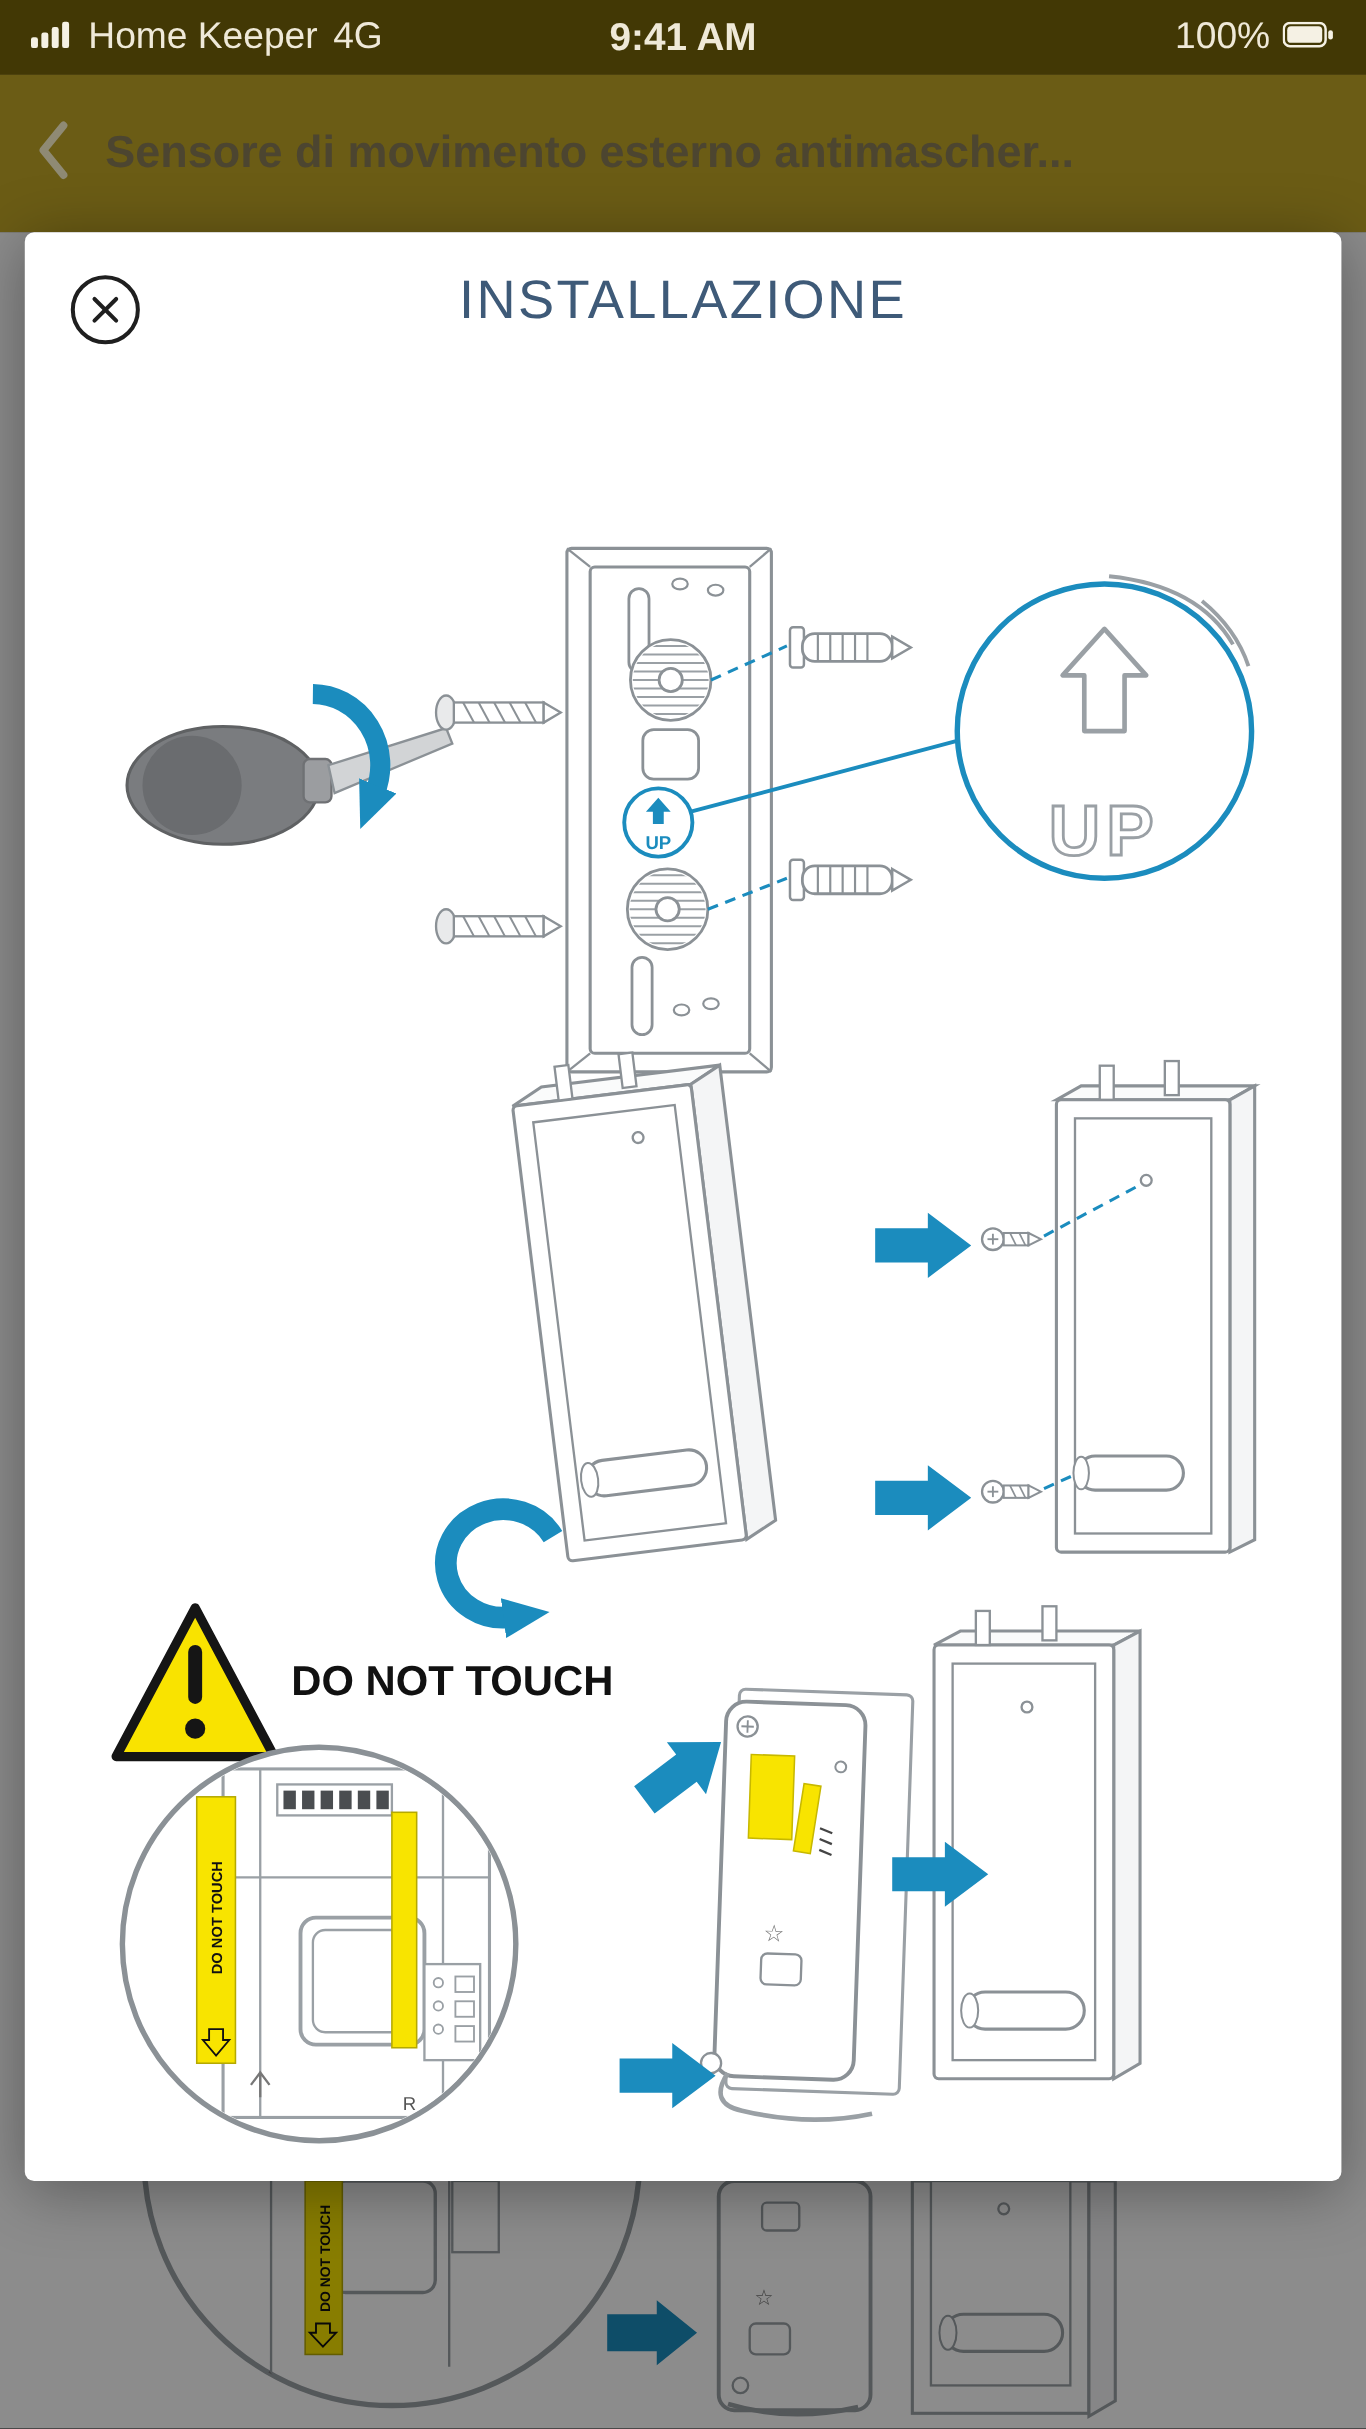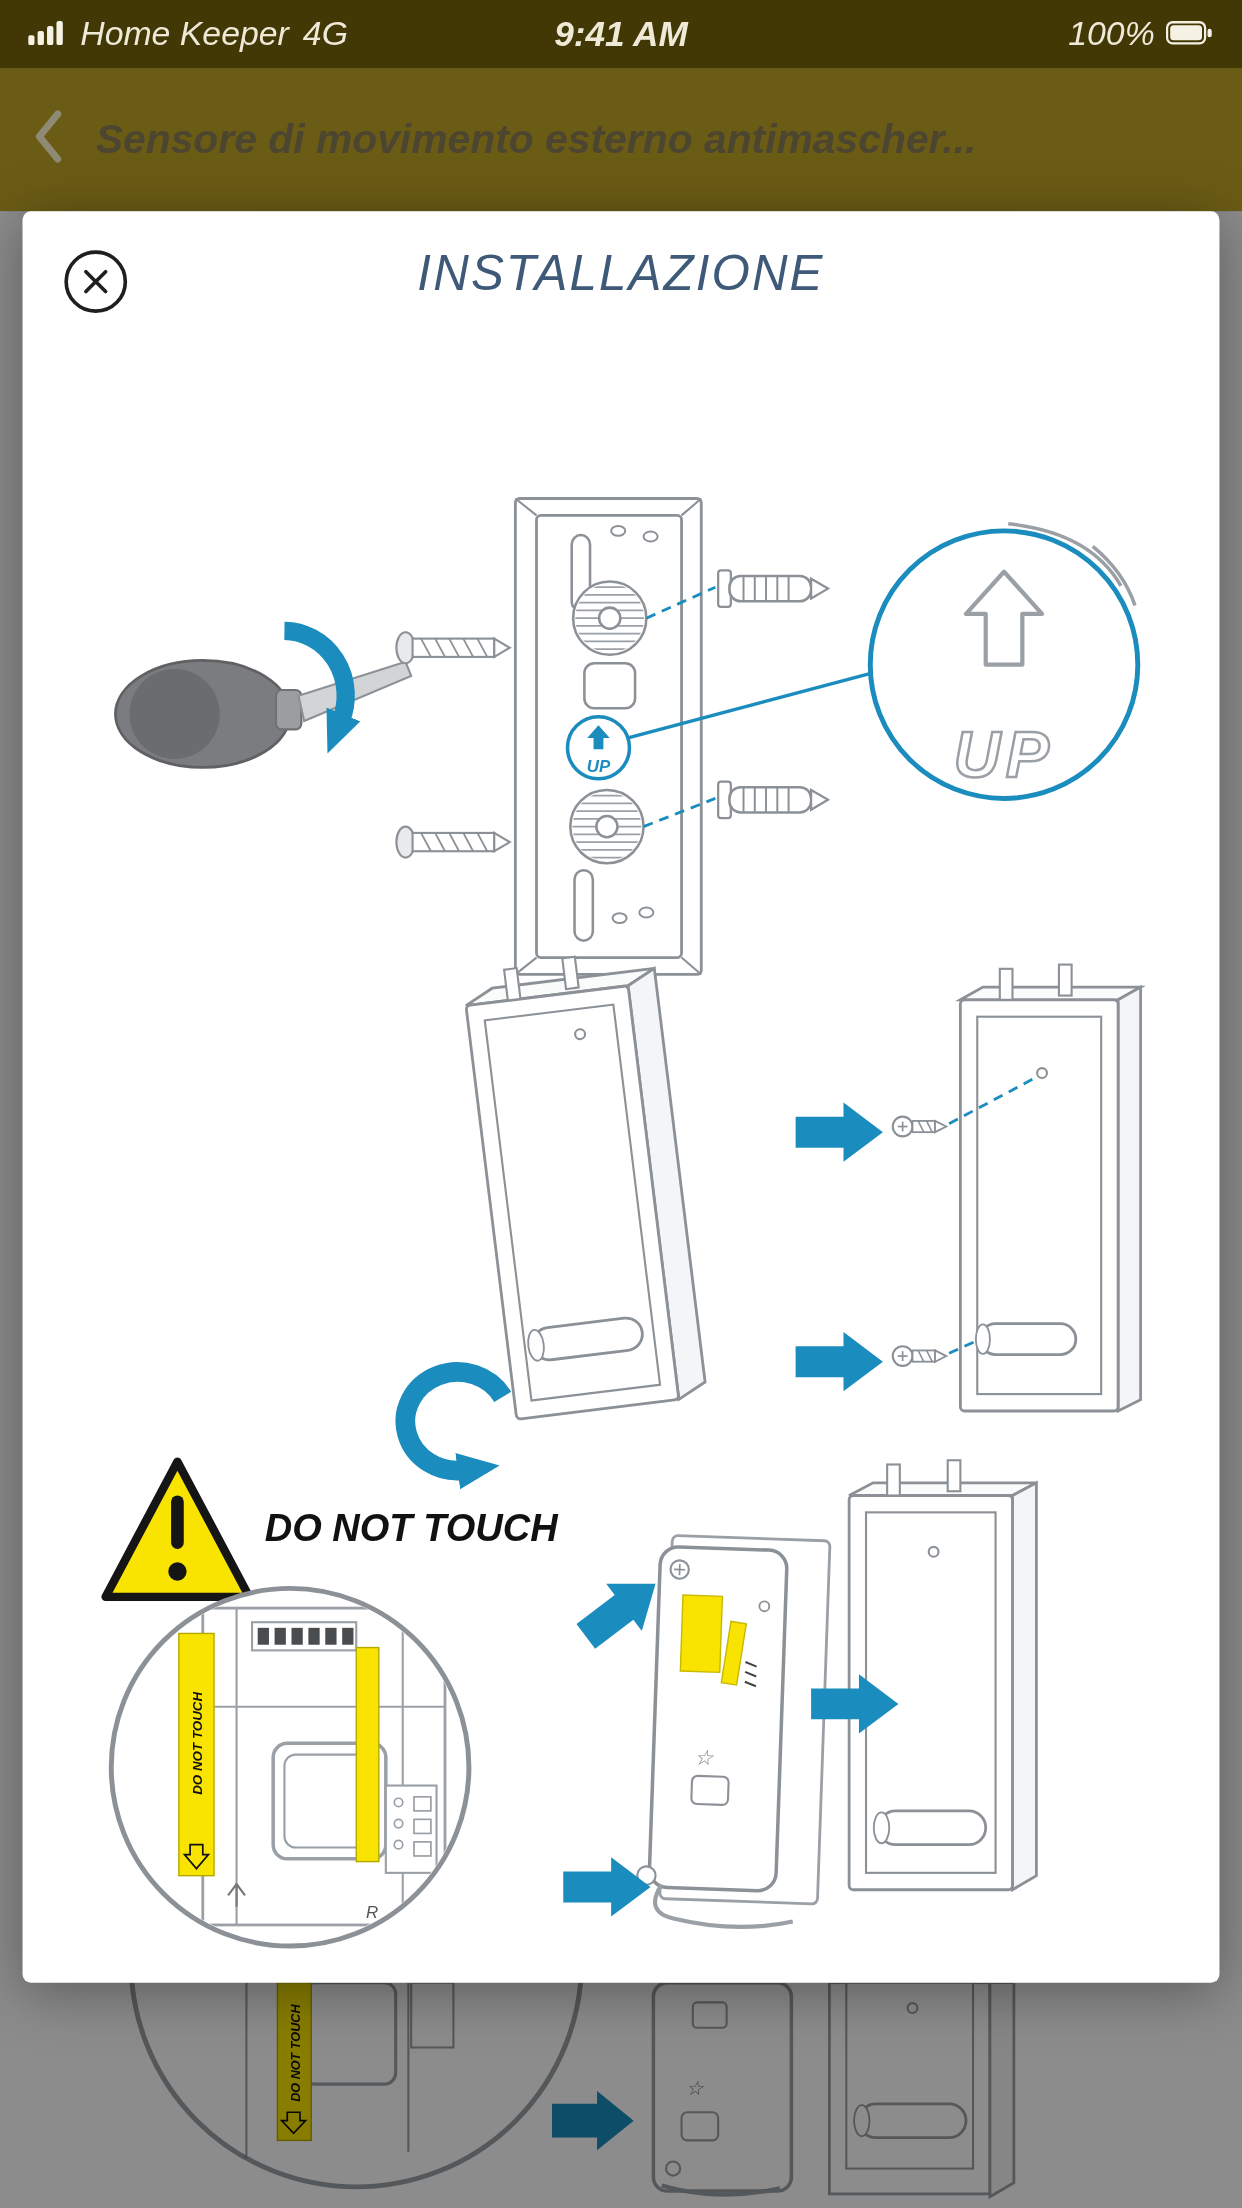--- a/index.html
+++ b/index.html
@@ -1,17 +1,17 @@
 <!DOCTYPE html>
 <html><head>
 <meta charset="utf-8">
 <style>
   html,body{margin:0;padding:0;background:#000;}
   .screen{position:relative;width:1242px;height:2208px;overflow:hidden;background:#000;
-          font-family:"Liberation Sans",sans-serif;font-style:italic;}
+          font-family:"Liberation Sans",sans-serif;}
   .scale-root{position:absolute;top:0;left:0;width:882px;height:1568px;
               transform:scale(1.4081633);transform-origin:0 0;}
 
   
   .header{position:absolute;top:0;left:0;width:882px;height:150px;}
   .status-row{height:48px;background:#423805;display:flex;align-items:center;
               color:#efe9d8;font-size:24px;padding:0 20px;box-sizing:border-box;}
   .status-left{display:flex;align-items:center;gap:10px;flex:1;}
   .status-center{font-size:25px;font-weight:bold;flex:0;white-space:nowrap;}
   .status-right{display:flex;align-items:center;gap:8px;flex:1;justify-content:flex-end;}

